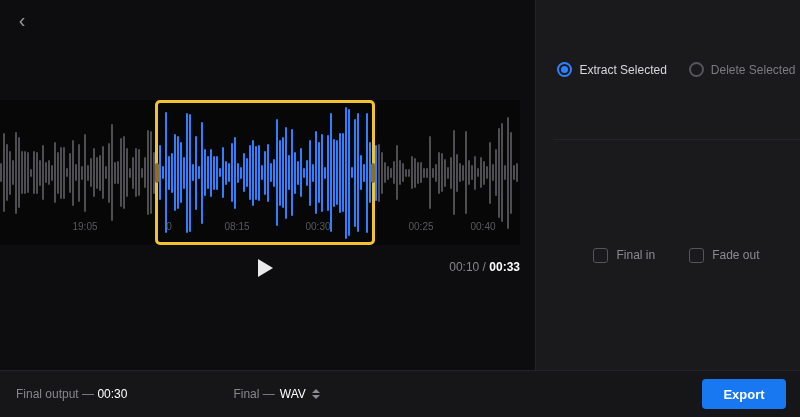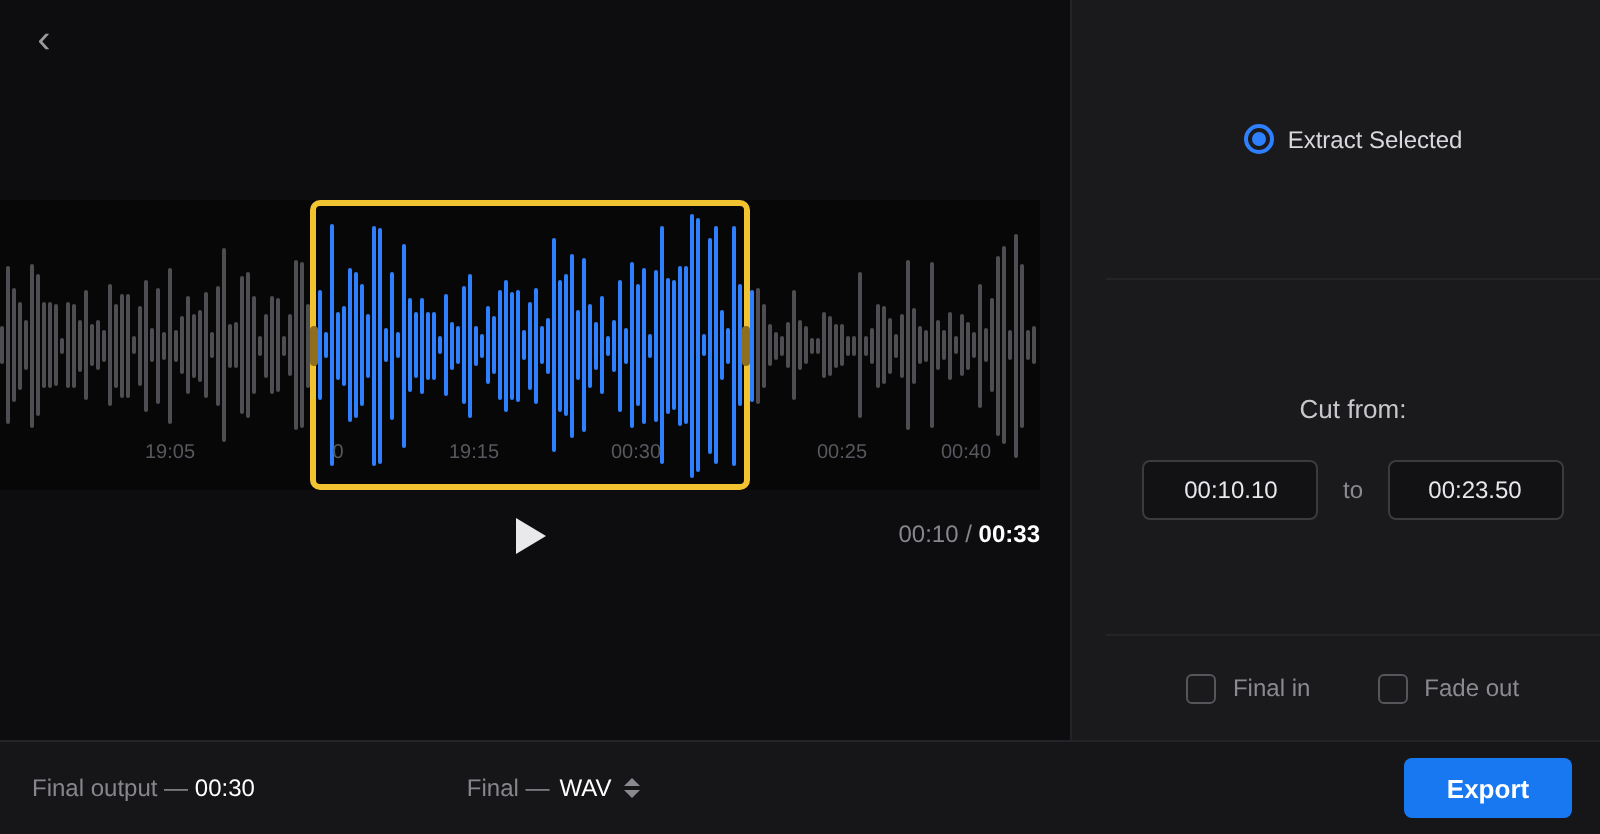--- a/index.html
+++ b/index.html
@@ -299,21 +299,21 @@
         <div class="bar" style="height: 15px; background: rgb(78, 78, 82);"></div>
         <div class="bar" style="height: 112px; background: rgb(78, 78, 82);"></div>
         <div class="bar" style="height: 82px; background: rgb(78, 78, 82);"></div>
         <div class="bar" style="height: 15px; background: rgb(78, 78, 82);"></div>
         <div class="bar" style="height: 19px; background: rgb(78, 78, 82);"></div>
       </div>
 
     <div class="time-labels">
       <span style="left:85px">19:05</span>
       <span style="left:169px">0</span>
-      <span style="left:237px">19:15</span>
+      <span style="left:237px">08:15</span>
       <span style="left:318px">00:30</span>
       <span style="left:421px">00:25</span>
       <span style="left:483px">00:40</span>
     </div>
 
     <div class="selection">
       <div class="sel-handle left"></div>
       <div class="sel-handle right"></div>
     </div>
   </div>
@@ -328,30 +328,26 @@
     <span class="total">00:33</span>
   </div>
 </div>
 
 <div class="side-panel">
   <div class="panel-section section-mode">
     <div class="radio-option selected">
       <span class="radio-circle"></span>
       <span class="radio-label">Extract Selected</span>
     </div>
-  </div>
-
-  <div class="panel-section section-cut">
-    <div class="cut-from-label">Cut from:</div>
-    <div class="cut-row">
-      <input class="cut-input" value="00:10.10" style="">
-      <span class="to-label">to</span>
-      <input class="cut-input" value="00:23.50" style="">
-    </div>
-  </div>
+    <div class="radio-option">
+      <span class="radio-circle"></span>
+      <span class="radio-label">Delete Selected</span>
+    </div>
+  </div>
+
 
   <div class="panel-section section-fade">
     <div class="checkbox-option">
       <span class="checkbox-box"></span>
       <span>Final in</span>
     </div>
     <div class="checkbox-option">
       <span class="checkbox-box"></span>
       <span>Fade out</span>
     </div>

